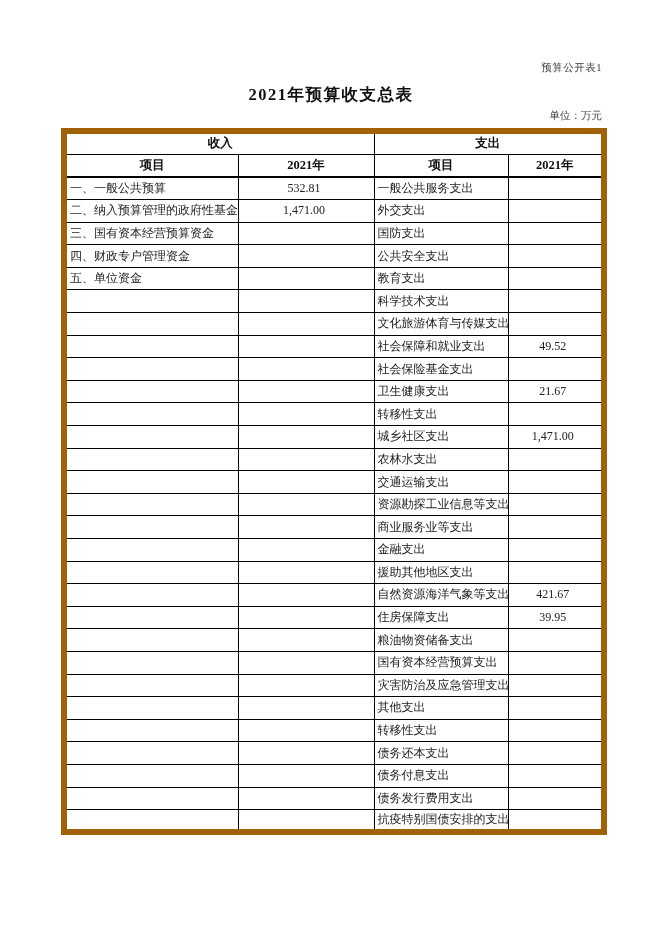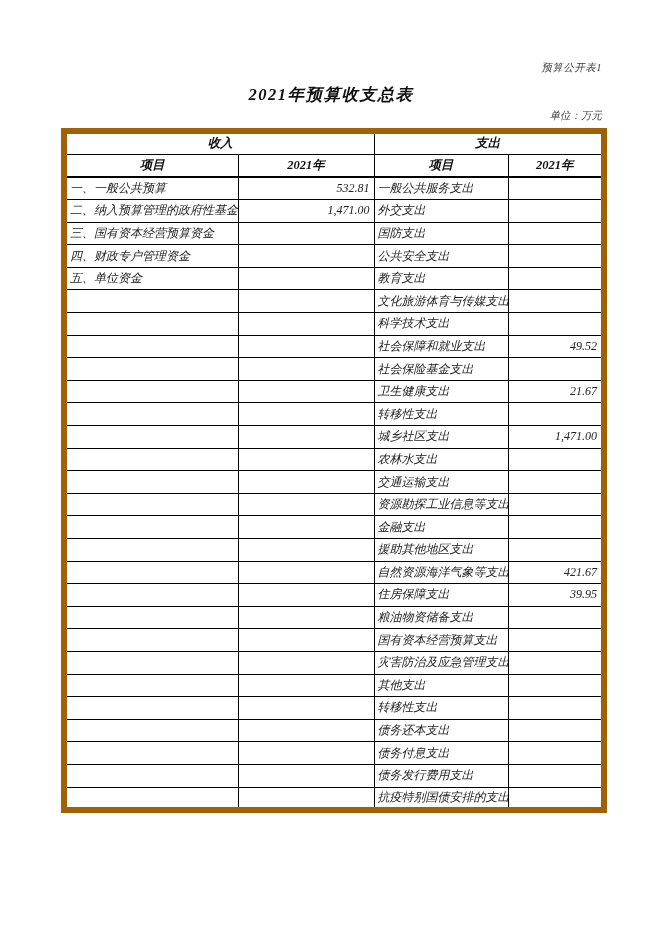--- a/index.html
+++ b/index.html
@@ -8,21 +8,20 @@
     width: 662px; height: 936px;
     font-family: "Liberation Serif", "DejaVu Serif", serif;
     color: #1c1c1c;
     position: relative;
     overflow: hidden;
   }
   .page {
     position: absolute; top: 0; left: 0;
     width: 662px; height: 936px;
     background: #ffffff;
-    font-style: italic;
   }
   .doc-label {
     position: absolute; top: 61px; right: 60px;
     font-size: 10.5px; color: #3d3d3d;
     letter-spacing: 0.5px;
   }
   .title {
     position: absolute; top: 84px; left: 0;
     width: 662px; text-align: center;
     font-size: 16.5px; font-weight: bold;
@@ -52,21 +51,21 @@
     height: 23px;
     color: #111;
   }
   thead tr.sub-header th { border-bottom: 2px solid #000; }
   tbody td {
     height: 22.6px;
     font-size: 12px;
     color: #222;
   }
   td.item-cell { text-align: left; padding-left: 3px; }
-  td.value-cell { text-align: right; padding-right: 4px; }
+  td.value-cell { text-align: center; padding-right: 4px; }
 </style>
 </head>
 <body>
 
 <div class="page">
 
   <div class="doc-label">预算公开表1</div>
 
   <div class="title">2021年预算收支总表</div>
 
@@ -123,28 +122,28 @@
     <tr>
       <td class="item-cell">五、单位资金</td>
       <td class="value-cell"></td>
       <td class="item-cell">教育支出</td>
       <td class="value-cell"></td>
     </tr>
 
     <tr>
       <td class="item-cell"></td>
       <td class="value-cell"></td>
+      <td class="item-cell">科学技术支出</td>
+      <td class="value-cell"></td>
+    </tr>
+
+    <tr>
+      <td class="item-cell"></td>
+      <td class="value-cell"></td>
       <td class="item-cell">文化旅游体育与传媒支出</td>
-      <td class="value-cell"></td>
-    </tr>
-
-    <tr>
-      <td class="item-cell"></td>
-      <td class="value-cell"></td>
-      <td class="item-cell">科学技术支出</td>
       <td class="value-cell"></td>
     </tr>
 
     <tr>
       <td class="item-cell"></td>
       <td class="value-cell"></td>
       <td class="item-cell">社会保障和就业支出</td>
       <td class="value-cell">49.52</td>
     </tr>
 
@@ -190,20 +189,26 @@
       <td class="value-cell"></td>
     </tr>
 
     <tr>
       <td class="item-cell"></td>
       <td class="value-cell"></td>
       <td class="item-cell">资源勘探工业信息等支出</td>
       <td class="value-cell"></td>
     </tr>
 
+    <tr>
+      <td class="item-cell"></td>
+      <td class="value-cell"></td>
+      <td class="item-cell">商业服务业等支出</td>
+      <td class="value-cell"></td>
+    </tr>
 
     <tr>
       <td class="item-cell"></td>
       <td class="value-cell"></td>
       <td class="item-cell">金融支出</td>
       <td class="value-cell"></td>
     </tr>
 
     <tr>
       <td class="item-cell"></td>

